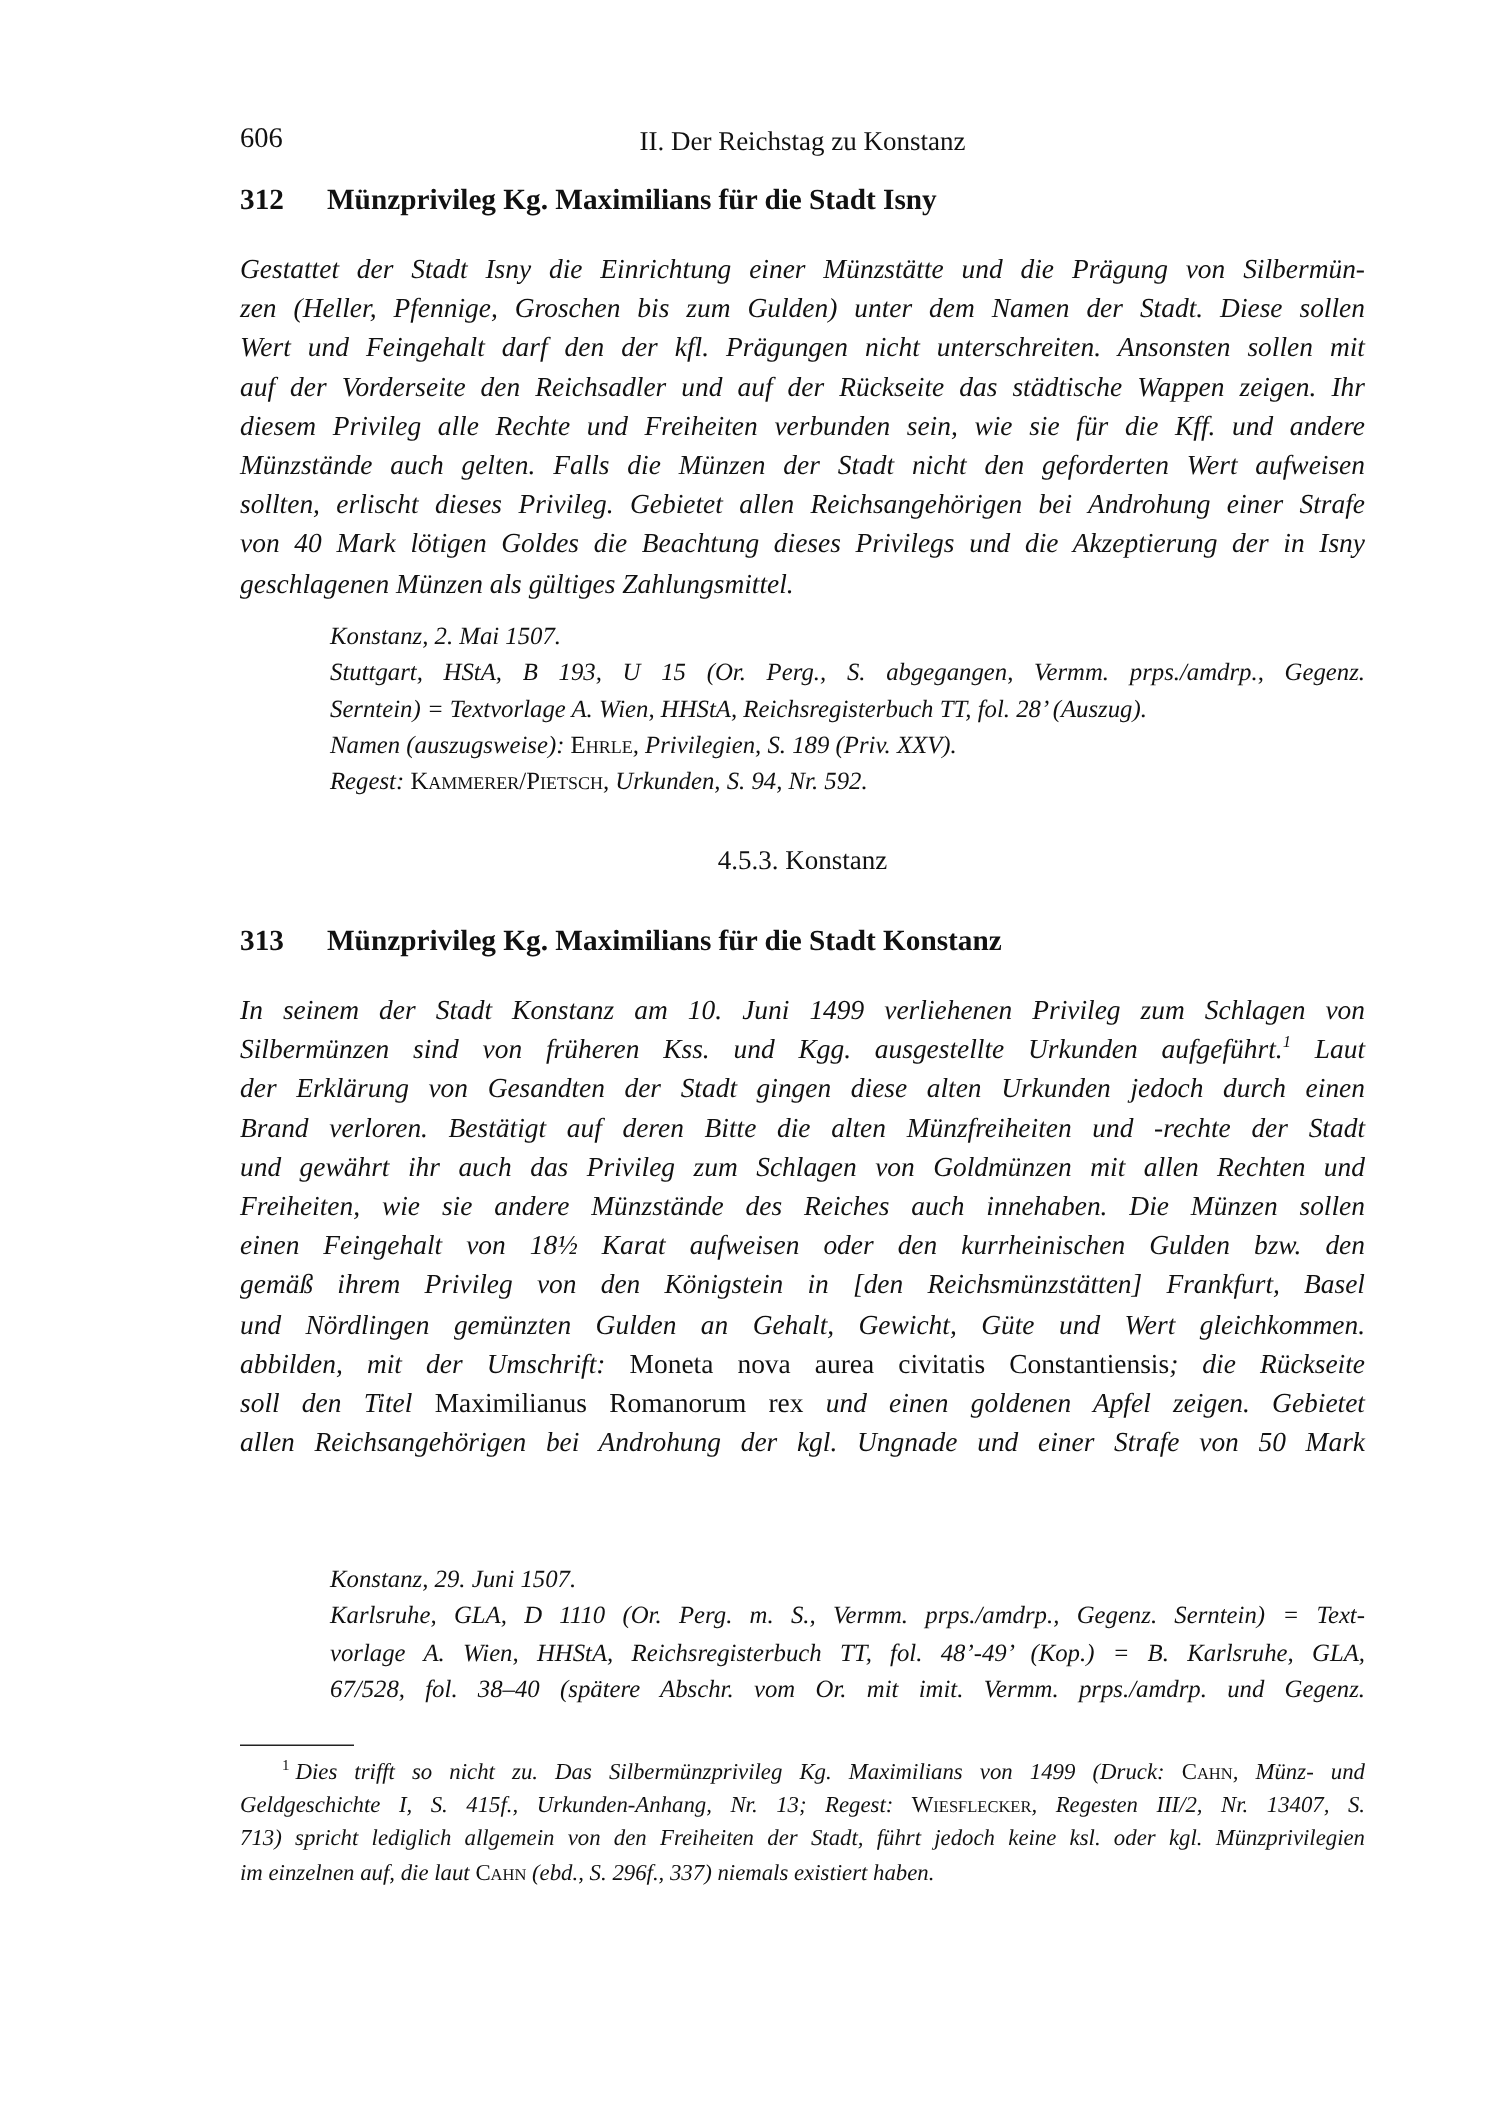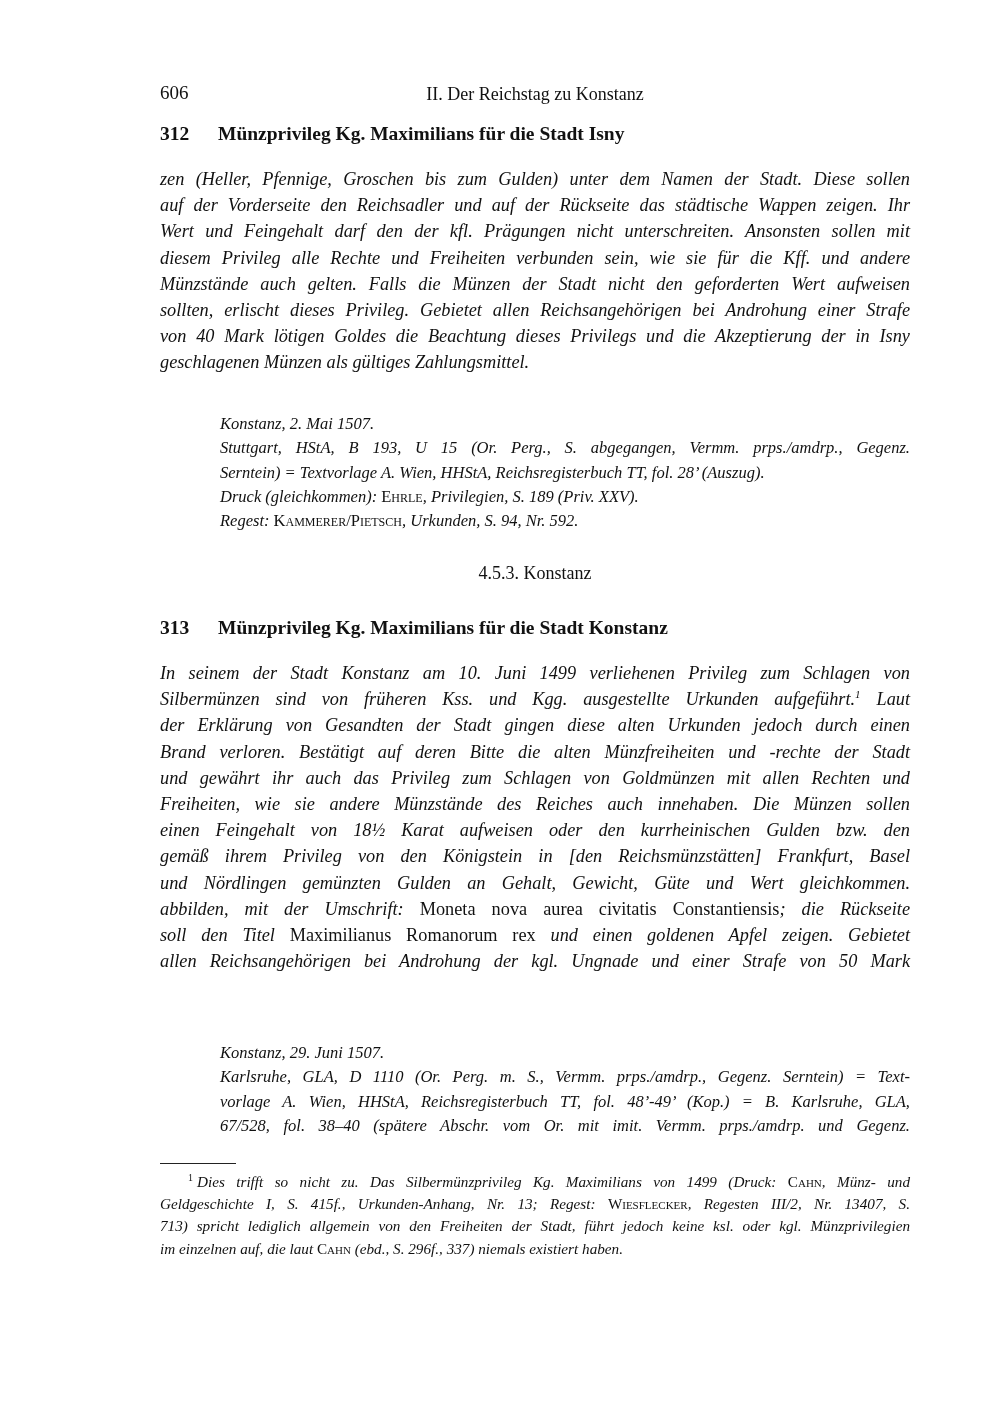--- a/index.html
+++ b/index.html
@@ -35,35 +35,36 @@
   <div class="running-head">
     <span class="page-num">606</span>
     <span class="head-title">II. Der Reichstag zu Konstanz</span>
   </div>
 
   <div class="doc-title" style="top:123px;">
     <span class="doc-num">312</span><span>Münzprivileg Kg. Maximilians für die Stadt Isny</span>
   </div>
 
   <div class="regest" style="top:166px;">
+    <span class="line">Gestattet der Stadt Isny die Einrichtung einer Münzstätte und die Prägung von Silbermün-</span>
     <span class="line">zen (Heller, Pfennige, Groschen bis zum Gulden) unter dem Namen der Stadt. Diese sollen</span>
+    <span class="line">Wert und Feingehalt darf den der kfl. Prägungen nicht unterschreiten. Ansonsten sollen mit</span>
     <span class="line">auf der Vorderseite den Reichsadler und auf der Rückseite das städtische Wappen zeigen. Ihr</span>
-    <span class="line">Wert und Feingehalt darf den der kfl. Prägungen nicht unterschreiten. Ansonsten sollen mit</span>
     <span class="line">diesem Privileg alle Rechte und Freiheiten verbunden sein, wie sie für die Kff. und andere</span>
     <span class="line">Münzstände auch gelten. Falls die Münzen der Stadt nicht den geforderten Wert aufweisen</span>
     <span class="line">sollten, erlischt dieses Privileg. Gebietet allen Reichsangehörigen bei Androhung einer Strafe</span>
     <span class="line">von 40 Mark lötigen Goldes die Beachtung dieses Privilegs und die Akzeptierung der in Isny</span>
     <span class="line last">geschlagenen Münzen als gültiges Zahlungsmittel.</span>
   </div>
 
   <div class="meta" style="top:412px;">
     <span class="line last">Konstanz, 2. Mai 1507.</span>
     <span class="line">Stuttgart, HStA, B 193, U 15 (Or. Perg., S. abgegangen, Vermm. prps./amdrp., Gegenz.</span>
     <span class="line last">Serntein) = Textvorlage A. Wien, HHStA, Reichsregisterbuch TT, fol. 28’ (Auszug).</span>
-    <span class="line last"><span>Druck (gleichkommen):</span> <span class="sc">Ehrle</span><span>, Privilegien, S. 189 (Priv. XXV).</span></span>
+    <span class="line last"><span>Namen (auszugsweise):</span> <span class="sc">Ehrle</span><span>, Privilegien, S. 189 (Priv. XXV).</span></span>
     <span class="line last"><span>Regest:</span> <span class="sc">Kammerer/Pietsch</span><span>, Urkunden, S. 94, Nr. 592.</span></span>
   </div>
 
   <div class="section-head" style="top:563px;">4.5.3. Konstanz</div>
 
   <div class="doc-title" style="top:617px;">
     <span class="doc-num">313</span><span>Münzprivileg Kg. Maximilians für die Stadt Konstanz</span>
   </div>
 
   <div class="regest" style="top:660px;">

